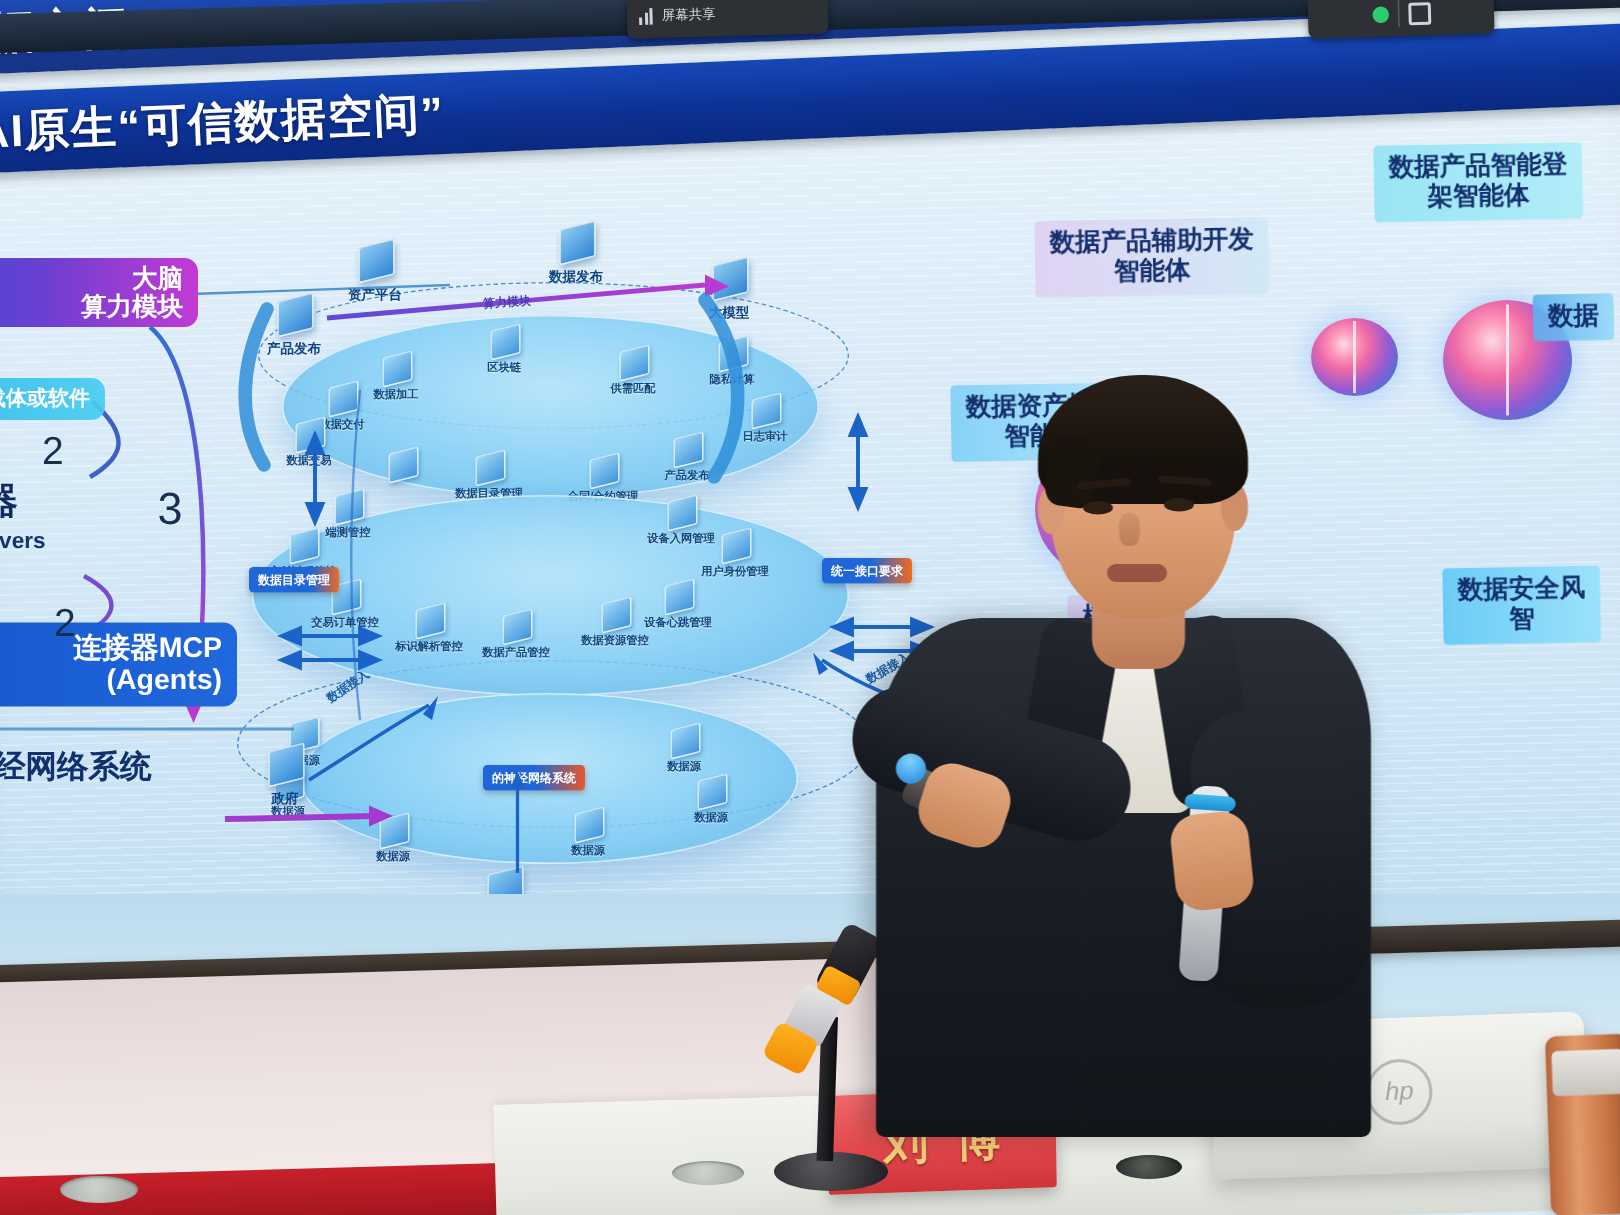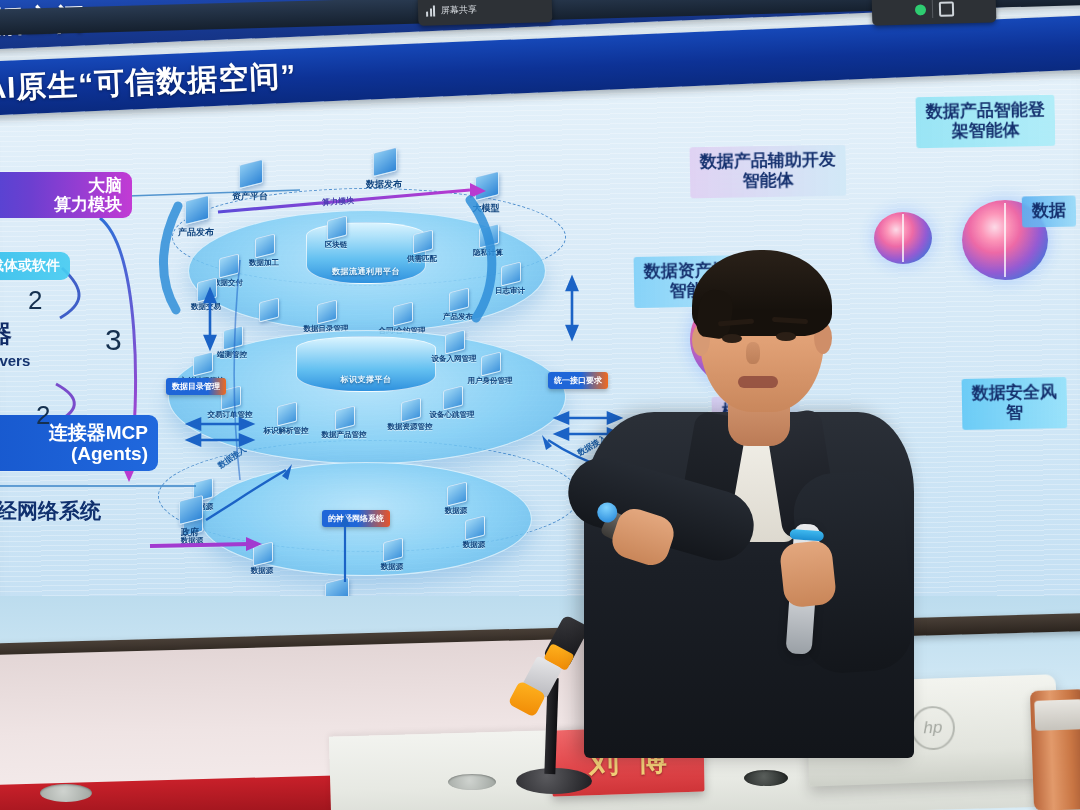--- a/index.html
+++ b/index.html
@@ -246,23 +246,20 @@
   <div class="screen">
     <div class="scanlines"></div>
   </div>
 
   <div id="diagram">
 
     <div class="ring-dash" id="ring-a"></div>
     <div class="ring-dash" id="ring-b"></div>
 
     <div class="disc" id="disc-top"></div>
-    <div class="core" id="core-top">
-      <span class="core-txt">数据流通利用平台</span>
-    </div>
 
     <div class="ext-node" style="left:110px;top:34px">
       <span class="ico"></span>
       <span class="cap">资产平台</span>
     </div>
     <div class="ext-node" style="left:244px;top:22px">
       <span class="ico"></span>
       <span class="cap">数据发布</span>
     </div>
     <div class="ext-node" style="left:346px;top:46px">
@@ -324,23 +321,20 @@
     </div>
     <div class="node" style="left:262px;top:172px">
       <span class="ico"></span>
       <span class="cap">合同/合约管理</span>
     </div>
     <div class="node" style="left:128px;top:168px">
       <span class="ico"></span>
     </div>
 
     <div class="disc" id="disc-mid"></div>
-    <div class="core" id="core-mid">
-      <span class="core-txt">标识支撑平台</span>
-    </div>
 
     <div class="node" style="left:92px;top:196px">
       <span class="ico"></span>
       <span class="cap">端测管控</span>
     </div>
     <div class="node" style="left:62px;top:222px">
       <span class="ico"></span>
       <span class="cap">交付过程管控</span>
     </div>
     <div class="node" style="left:90px;top:256px">

